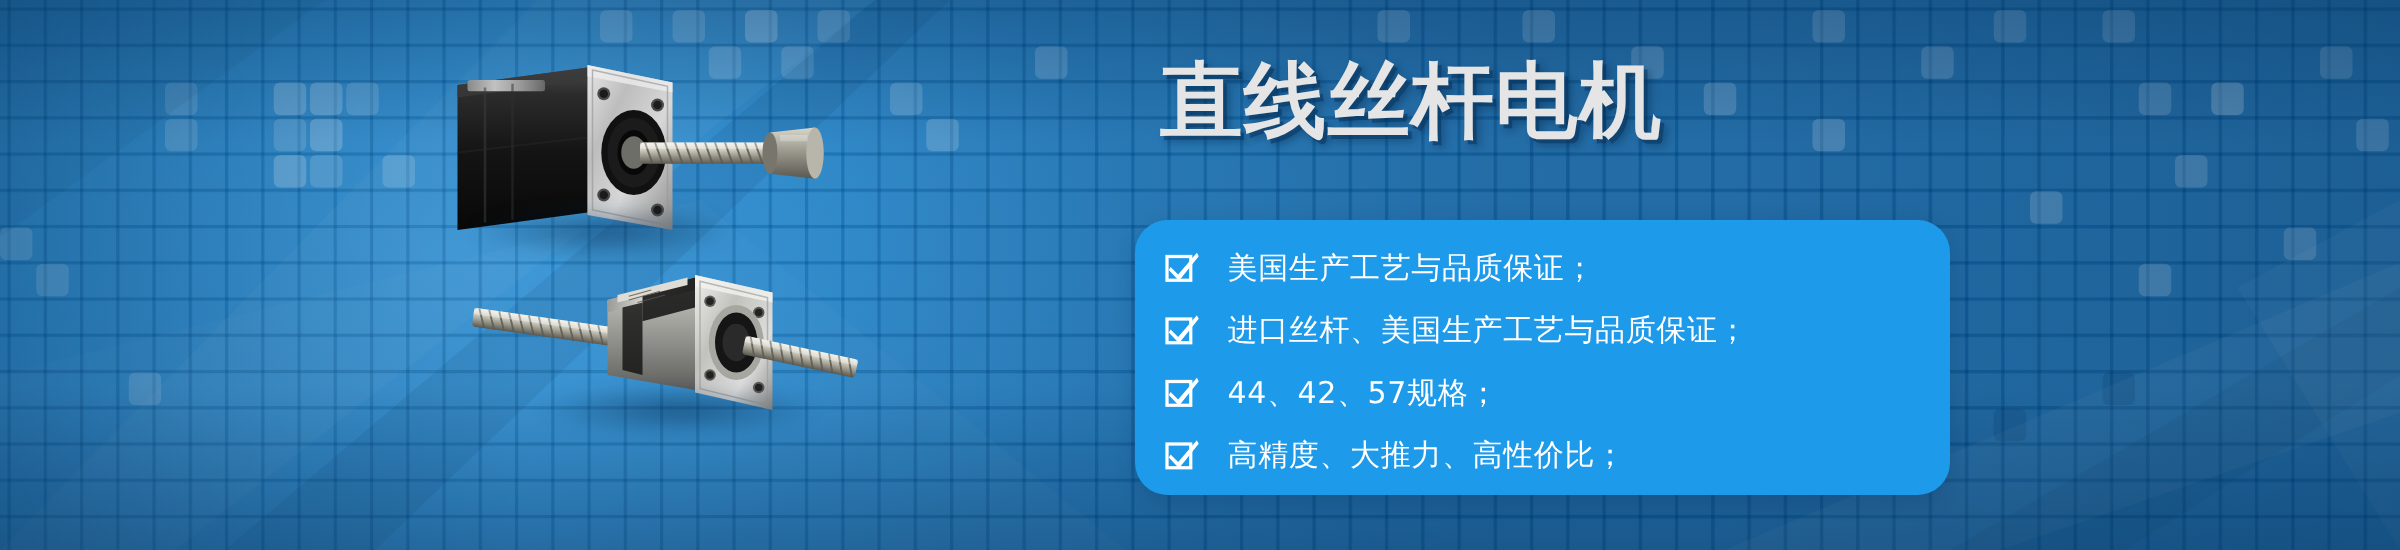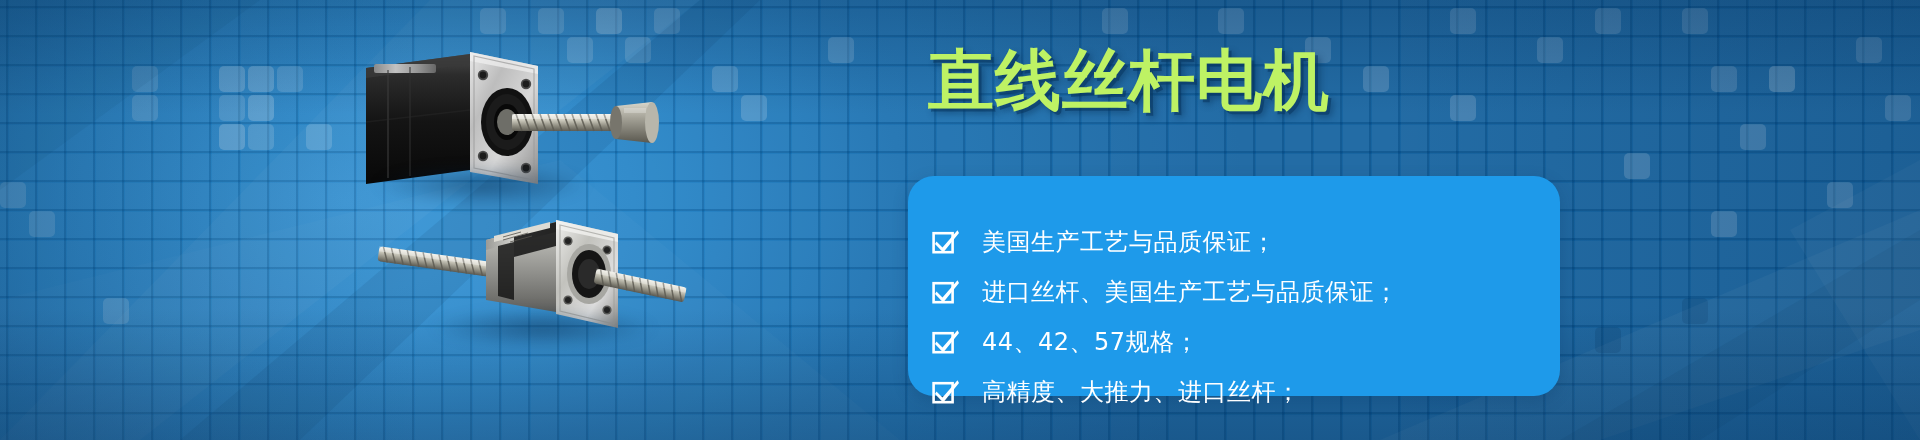--- a/index.html
+++ b/index.html
@@ -75,42 +75,41 @@
   }
 
   
   .title {
     position: absolute;
     left: 928px;
     top: 48px;
     font-size: 66px;
     line-height: 1;
     font-weight: 700;
-    color: #bef264;
+    color: #e5e5e5;
     letter-spacing: 1px;
     white-space: nowrap;
     text-shadow:
       3px 3px 0 rgba(8,52,95,.55),
       5px 5px 7px rgba(5,40,76,.45);
   }
 
   
   .card {
     position: absolute;
     left: 908px;
     top: 176px;
     width: 652px;
     height: 220px;
     background: #1e9aea;
     border-radius: 26px;
     box-shadow: 0 5px 16px rgba(5,45,85,.22);
   }
   .card-inner {
     padding: 14px 0 0 24px;
-    margin-top: 28px;
   }
   .feature-row {
     display: flex;
     align-items: center;
     height: 48px;
     margin-bottom: 2px;
   }
   .check-icon {
     width: 28px;
     height: 28px;
@@ -423,19 +422,19 @@
         <span class="feature-text">44、42、57规格；</span>
       </div>
 
       <div class="feature-row">
         <span class="check-icon">
           <svg width="28" height="28" viewBox="0 0 28 28">
             <rect x="1.6" y="5.2" width="19" height="19" fill="none" stroke="#ffffff" stroke-width="2.6"></rect>
             <path d="M4.5,13.5 L10.5,19.5 L25.5,2.2 L27,5.0 L11.2,24.5 L3.0,16.0 Z" fill="#ffffff"></path>
           </svg>
         </span>
-        <span class="feature-text">高精度、大推力、进口丝杆；</span>
+        <span class="feature-text">高精度、大推力、高性价比；</span>
       </div>
 
     </div>
   </div>
 
 </div>
 
 </body></html>

